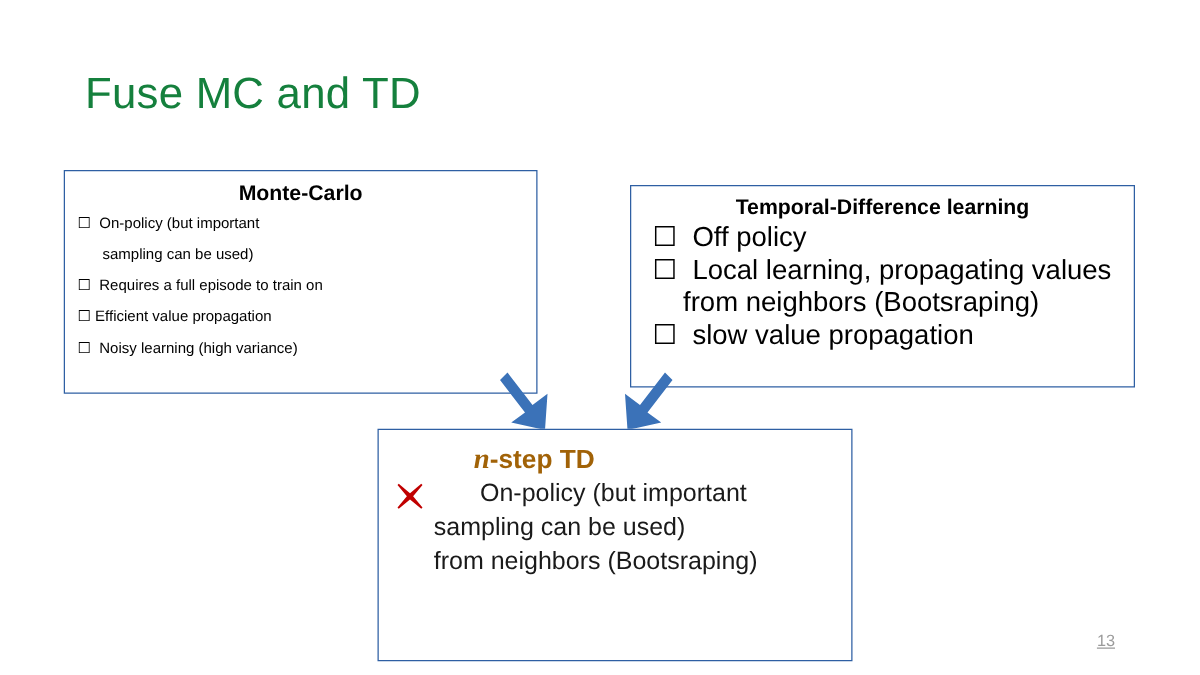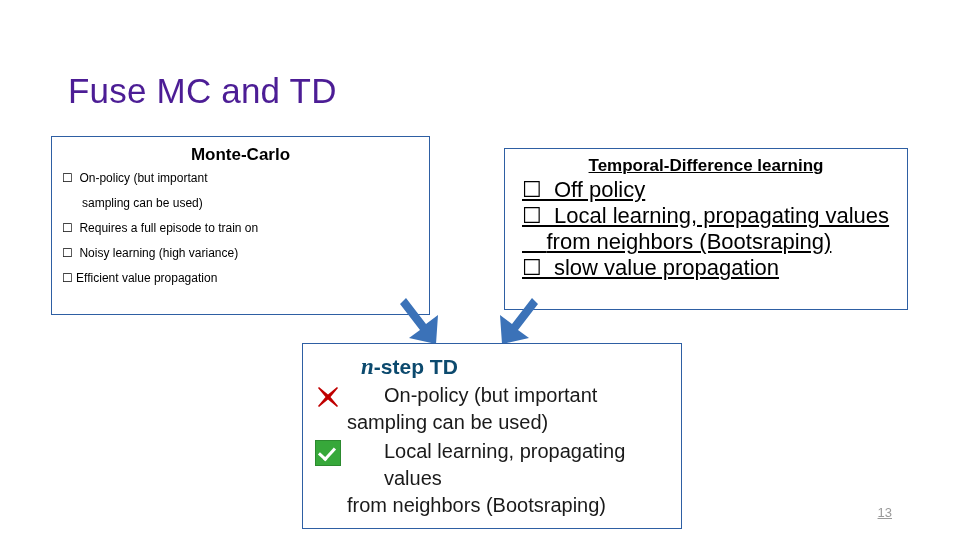--- a/index.html
+++ b/index.html
@@ -20,45 +20,43 @@
     left: 0; top: 0;
     width: 960px;
     height: 540px;
   }
   .slide-title {
     position: absolute;
     left: 68px;
     top: 55px;
     font-size: 35px;
     font-weight: 400;
-    color: #4c1d95;
+    color: #15803d;
     letter-spacing: 0.2px;
     white-space: nowrap;
-    margin-top: 16px;
   }
 
   
   .box {
     position: absolute;
     border: 1px solid #2e5fa3;
     background: #ffffff;
     box-sizing: border-box;
   }
   .box-mc {
     left: 51px;
     top: 136px;
     width: 379px;
     height: 179px;
   }
   .box-td {
     left: 504px;
     top: 148px;
     width: 404px;
     height: 162px;
-    text-decoration: underline;
   }
   .box-heading {
     text-align: center;
     font-size: 17px;
     font-weight: bold;
     margin-top: 7px;
     line-height: 22px;
   }
   .box-td .box-heading {
     margin-top: 6px;
@@ -88,22 +86,22 @@
     top: 343px;
     width: 380px;
     height: 186px;
     border: 1px solid #2e5fa3;
     background: #ffffff;
     box-sizing: border-box;
   }
   .nstep-heading {
     font-size: 21px;
     font-weight: bold;
-    margin: 10px 0 2px 58px;
-    color: #0c4a6e;
+    margin: 10px 0 2px 76px;
+    color: #a16207;
   }
   .nstep-heading .ital {
     font-family: "Liberation Serif", serif;
     font-style: italic;
     font-weight: bold;
     font-size: 23px;
   }
   .nstep-row {
     display: flex;
     align-items: flex-start;
@@ -182,22 +180,22 @@
 <div class="slide">
 
   <div class="slide-title">Fuse MC and TD</div>
 
   <div class="box box-mc">
     <div class="box-heading">Monte-Carlo</div>
     <div class="bullets">
       <div class="bullet">☐  On-policy (but important
       sampling can be used)</div>
       <div class="bullet">☐  Requires a full episode to train on</div>
+      <div class="bullet">☐ Efficient value propagation</div>
       <div class="bullet">☐  Noisy learning (high variance)</div>
-      <div class="bullet">☐ Efficient value propagation</div>
     </div>
   </div>
 
   <div class="box box-td">
     <div class="box-heading">Temporal-Difference learning</div>
     <div class="bullets">
       <div class="bullet">☐  Off policy</div>
       <div class="bullet">☐  Local learning, propagating values
     from neighbors (Bootsraping)</div>
       <div class="bullet">☐  slow value propagation</div>
@@ -219,25 +217,19 @@
     <div class="nstep-row">
       <span class="nstep-ico">
         <svg class="x-mark" viewBox="0 0 26 26">
           <path d="M4 3 L13 10.5 L22 3 L23 4 L15.5 13 L23 22 L22 23 L13 15.5 L4 23 L3 22 L10.5 13 L3 4 Z" fill="#c00000"></path>
         </svg>
       </span>
       <span class="nstep-text">On-policy (but important</span>
     </div>
     <div class="nstep-cont">sampling can be used)</div>
 
-    <div class="nstep-row">
-      <span class="nstep-ico">
-        <span class="check-box"></span>
-      </span>
-      <span class="nstep-text">Local learning, propagating values</span>
-    </div>
     <div class="nstep-cont">from neighbors (Bootsraping)</div>
 
   </div>
 
   <div class="page-num">13</div>
 
 </div>
 
 </body></html>

